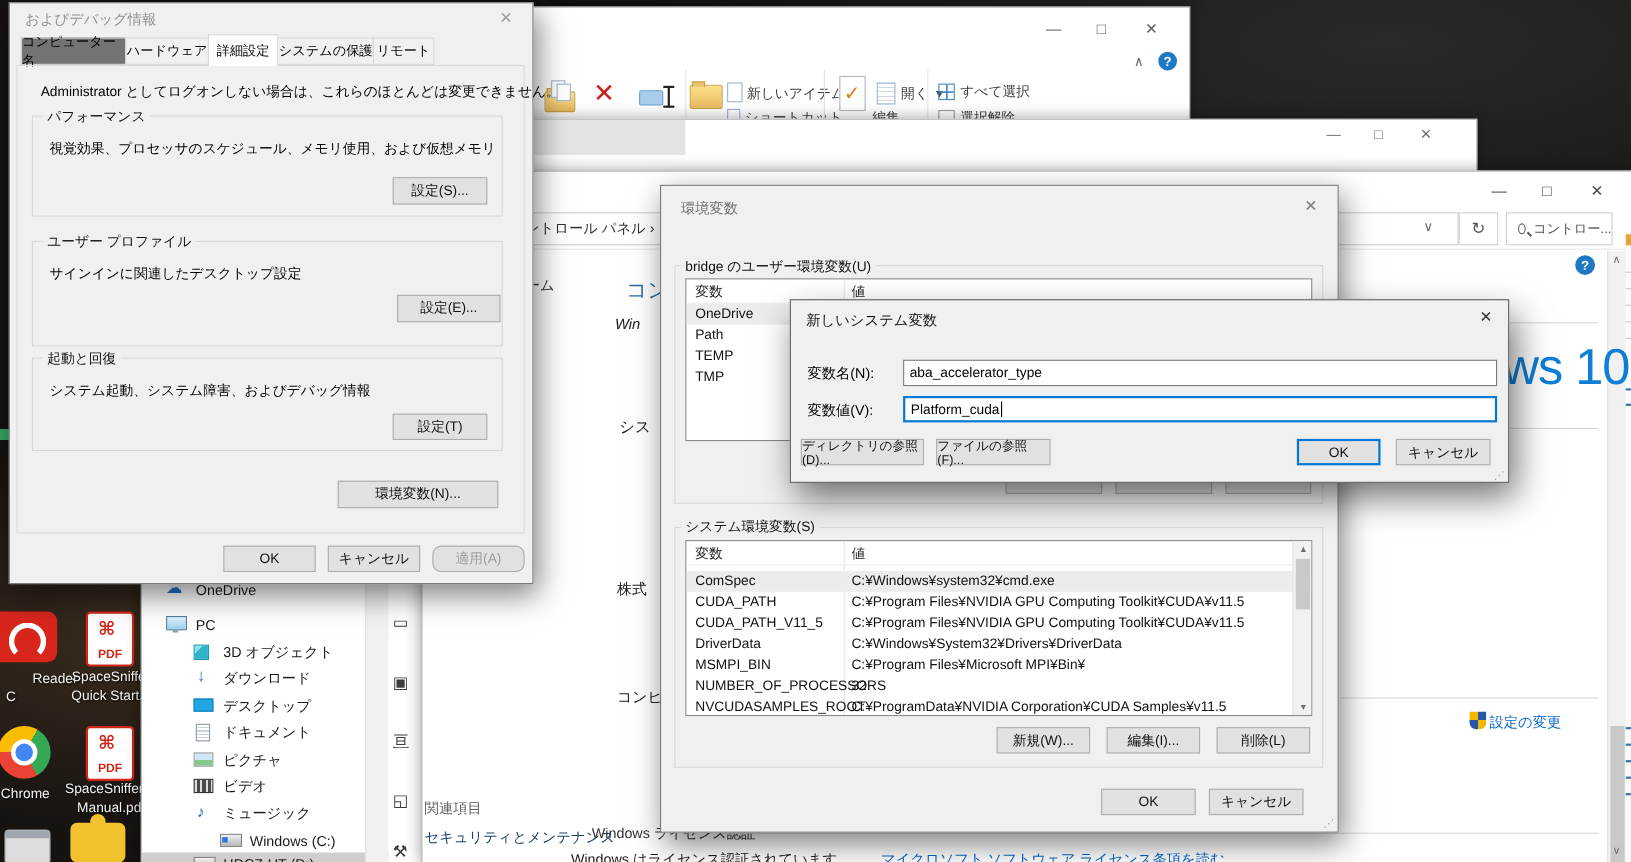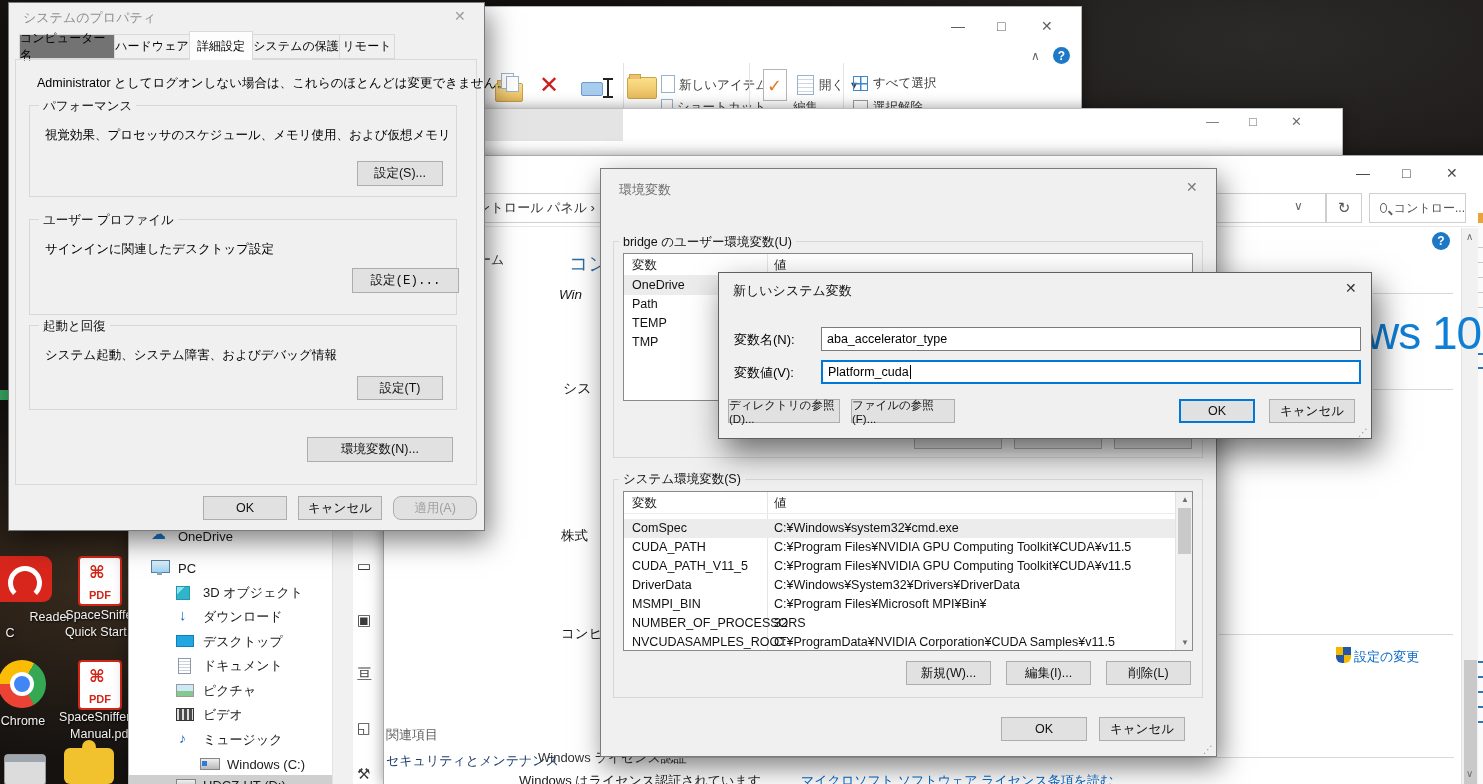--- a/index.html
+++ b/index.html
@@ -311,21 +311,21 @@
 
     <span class="abs t" style="left:2px;top:570px;font-size:13px;color:#5f5f5f;">関連項目</span>
     <span class="abs t" style="left:2px;top:596px;font-size:13px;color:#1d3e6d;">セキュリティとメンテナンス</span>
     <span class="abs t" style="left:154px;top:593px;font-size:13px;color:#333;">Windows ライセンス認証</span>
     <div class="hline" style="left:272px;top:601px;width:798px;"></div>
     <span class="abs t" style="left:135px;top:616px;font-size:13px;color:#1a1a1a;">Windows はライセンス認証されています</span>
     <span class="abs t lnk" style="left:417px;top:616px;font-size:13px;">マイクロソフト ソフトウェア ライセンス条項を読む</span>
   </div>
 
   <div class="dlg" style="left:8px;top:2px;width:475px;height:527px;z-index:40;">
-    <span class="abs t" style="left:14px;top:6px;font-size:13px;color:#8f8f8f;">システムのプロパティ</span>
+    <span class="abs t" style="left:14px;top:6px;font-size:13px;color:#8f8f8f;">およびデバッグ情報</span>
     <span class="abs" style="left:445px;top:5px;font-size:14px;color:#9b9b9b;">✕</span>
 
     <div class="abs" style="left:10px;top:31px;width:96px;height:25px;background:#737373;border:1px solid #d9d9d9;box-sizing:border-box;display:flex;align-items:center;justify-content:center;font-size:12px;">
         <span>コンピューター名</span>
       </div>
     <div class="abs" style="left:105px;top:31px;width:76px;height:25px;background:#f0f0f0;border:1px solid #d9d9d9;box-sizing:border-box;display:flex;align-items:center;justify-content:center;font-size:12px;">
         <span>ハードウェア</span>
       </div>
     <div class="abs" style="left:180px;top:28px;width:64px;height:29px;background:#fdfdfd;border:1px solid #d9d9d9;border-bottom:none;box-sizing:border-box;display:flex;align-items:center;justify-content:center;font-size:12px;z-index:2;">
         <span>詳細設定</span>
@@ -343,21 +343,21 @@
     <div class="grp" style="left:20px;top:102px;width:428px;height:92px;"></div>
     <span class="grplbl" style="left:30px;top:95px;">パフォーマンス</span>
     <span class="abs t" style="left:36px;top:124px;font-size:12.5px;">視覚効果、プロセッサのスケジュール、メモリ使用、および仮想メモリ</span>
     <div class="b" style="left:348px;top:158px;width:86px;height:25px;">
         <span>設定(S)...</span>
       </div>
 
     <div class="grp" style="left:20px;top:216px;width:428px;height:96px;"></div>
     <span class="grplbl" style="left:30px;top:209px;">ユーザー プロファイル</span>
     <span class="abs t" style="left:36px;top:238px;font-size:12.5px;">サインインに関連したデスクトップ設定</span>
-    <div class="b" style="left:343px;top:265px;width:107px;height:25px;font-family:Liberation Mono, monospace;">
+    <div class="b" style="left:352px;top:265px;width:94px;height:25px;">
         <span>設定(E)...</span>
       </div>
 
     <div class="grp" style="left:20px;top:322px;width:428px;height:85px;"></div>
     <span class="grplbl" style="left:30px;top:315px;">起動と回復</span>
     <span class="abs t" style="left:36px;top:344px;font-size:12.5px;">システム起動、システム障害、およびデバッグ情報</span>
     <div class="b" style="left:348px;top:373px;width:86px;height:24px;">
         <span>設定(T)</span>
       </div>
 

